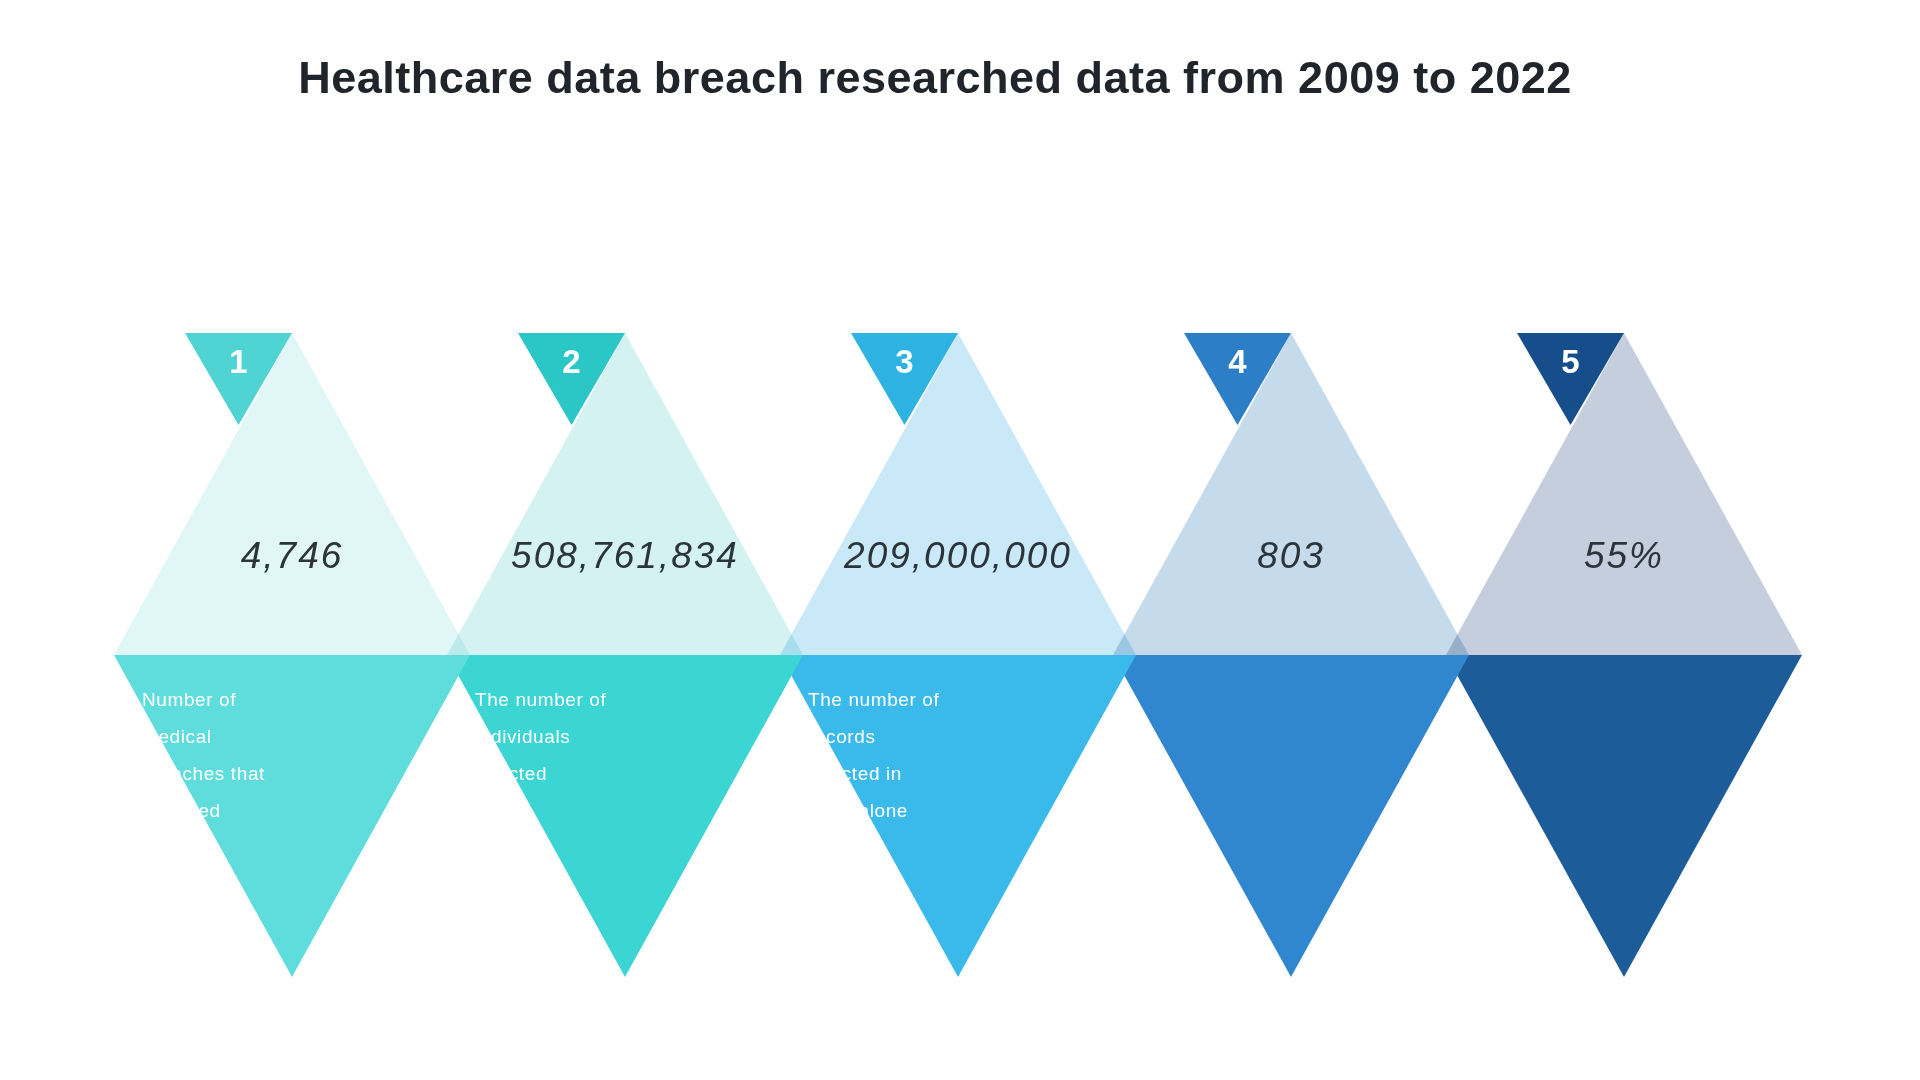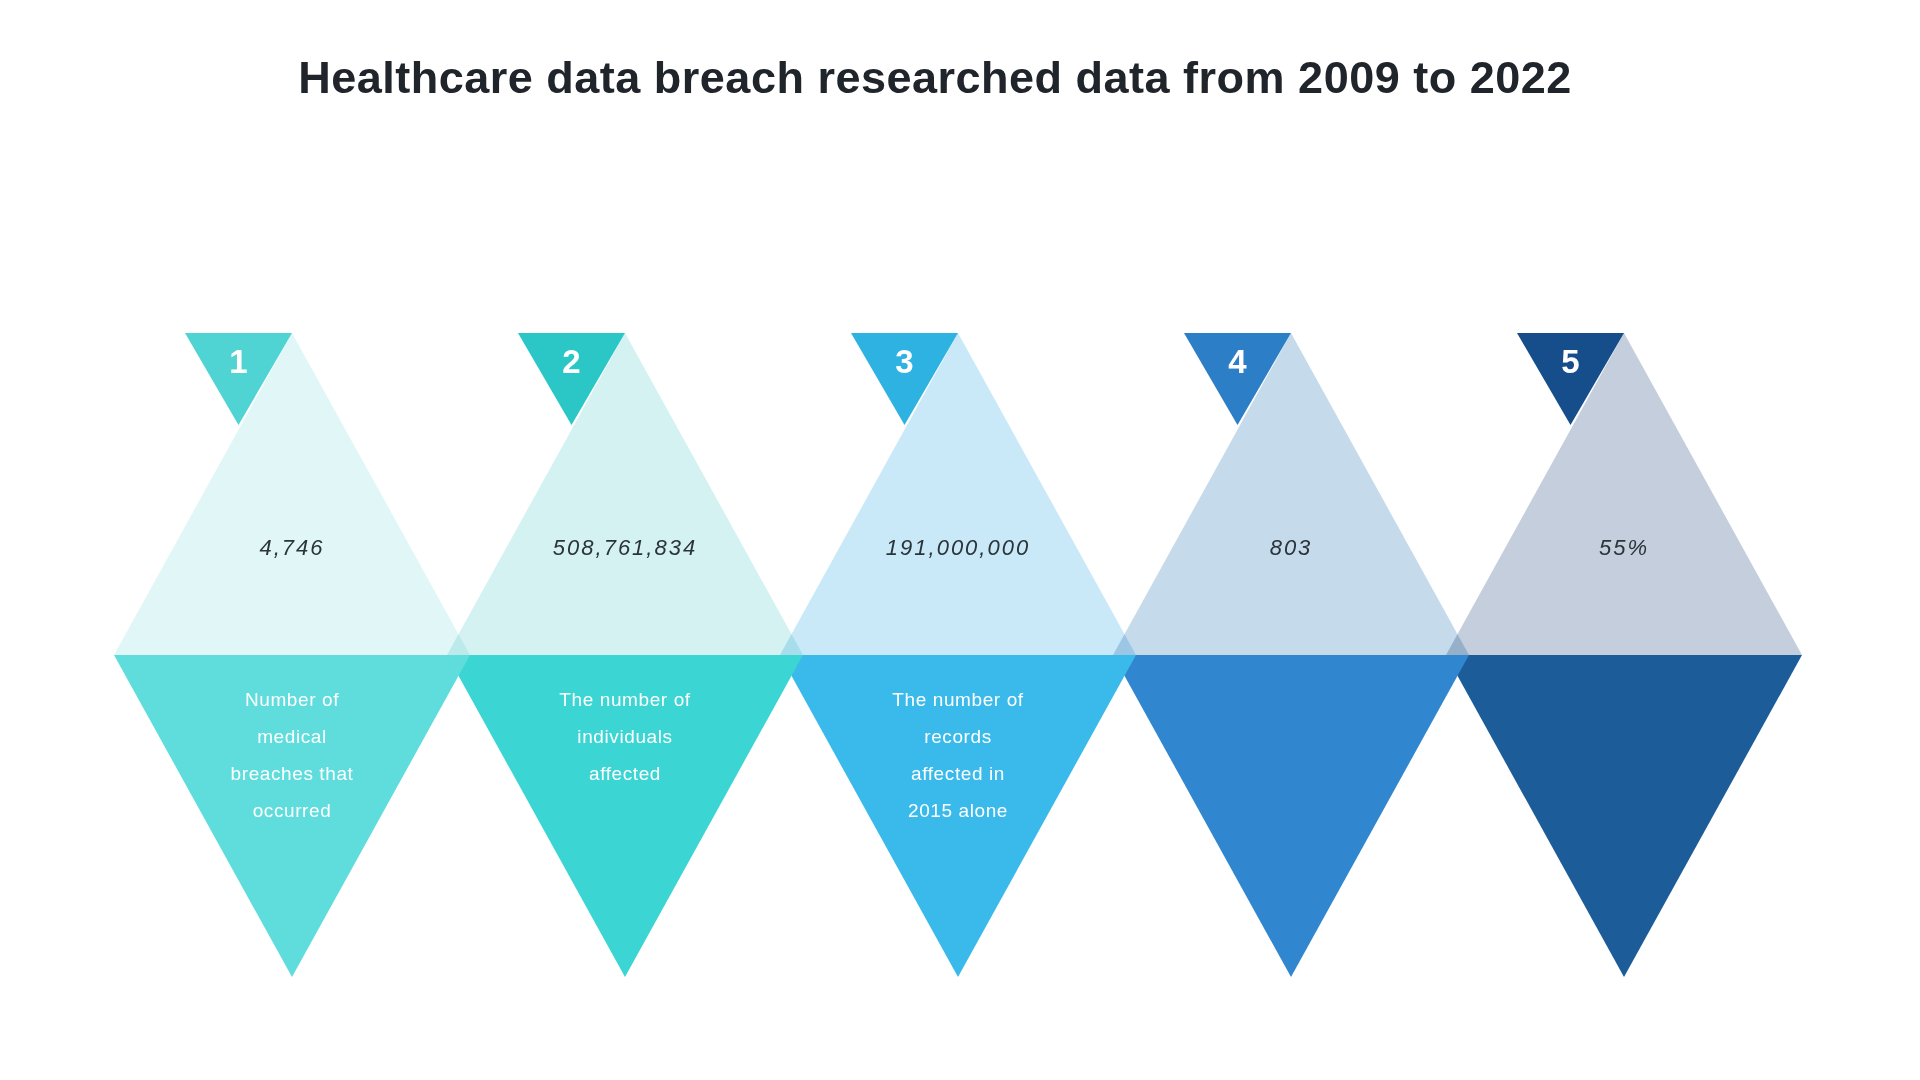--- a/index.html
+++ b/index.html
@@ -69,31 +69,30 @@
     font-size: 33px;
     font-weight: 700;
     line-height: 1;
   }
   .value {
     position: absolute;
     top: 202px;
     left: 0;
     width: 100%;
     text-align: center;
-    font-size: 22px;
+    font-size: 37px;
     font-style: italic;
     letter-spacing: 2px;
     color: #2b333b;
   }
   .desc {
     position: absolute;
     top: 348px;
     left: 28px;
     width: 300px;
-    text-align: center;
     color: #ffffff;
     font-size: 19px;
     line-height: 37px;
     white-space: pre-line;
     letter-spacing: 0.6px;
   }
 </style>
 </head>
 <body>
 
@@ -118,21 +117,21 @@
     </div>
     <div class="value">803</div>
   </div>
 
   <div class="diamond pos-2" style="--badge: #2EB2E2; --light: #C9E9F8; --dark: #39BAEB;">
     <div class="tri-top"></div>
     <div class="tri-bottom"></div>
     <div class="badge">
       <span class="badge-number">3</span>
     </div>
-    <div class="value">191,000,000</div>
+    <div class="value">209,000,000</div>
     <div class="desc">The number of
 records
 affected in
 2015 alone</div>
   </div>
 
   <div class="diamond pos-1" style="--badge: #2BC7C7; --light: #D5F2F3; --dark: #3BD5D3;">
     <div class="tri-top"></div>
     <div class="tri-bottom"></div>
     <div class="badge">

